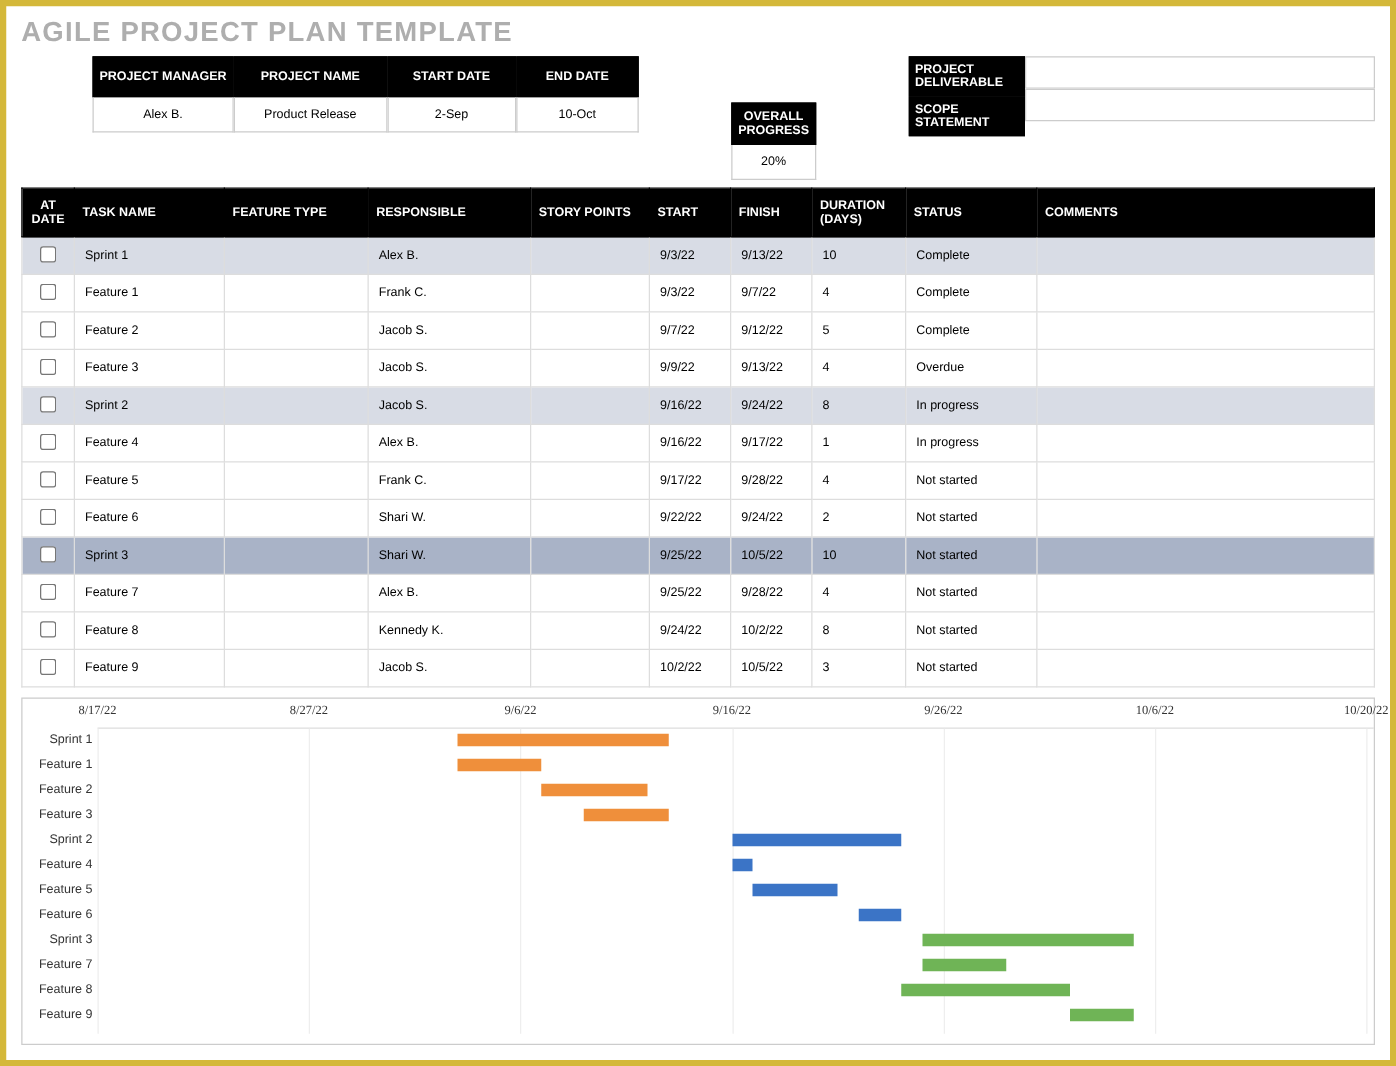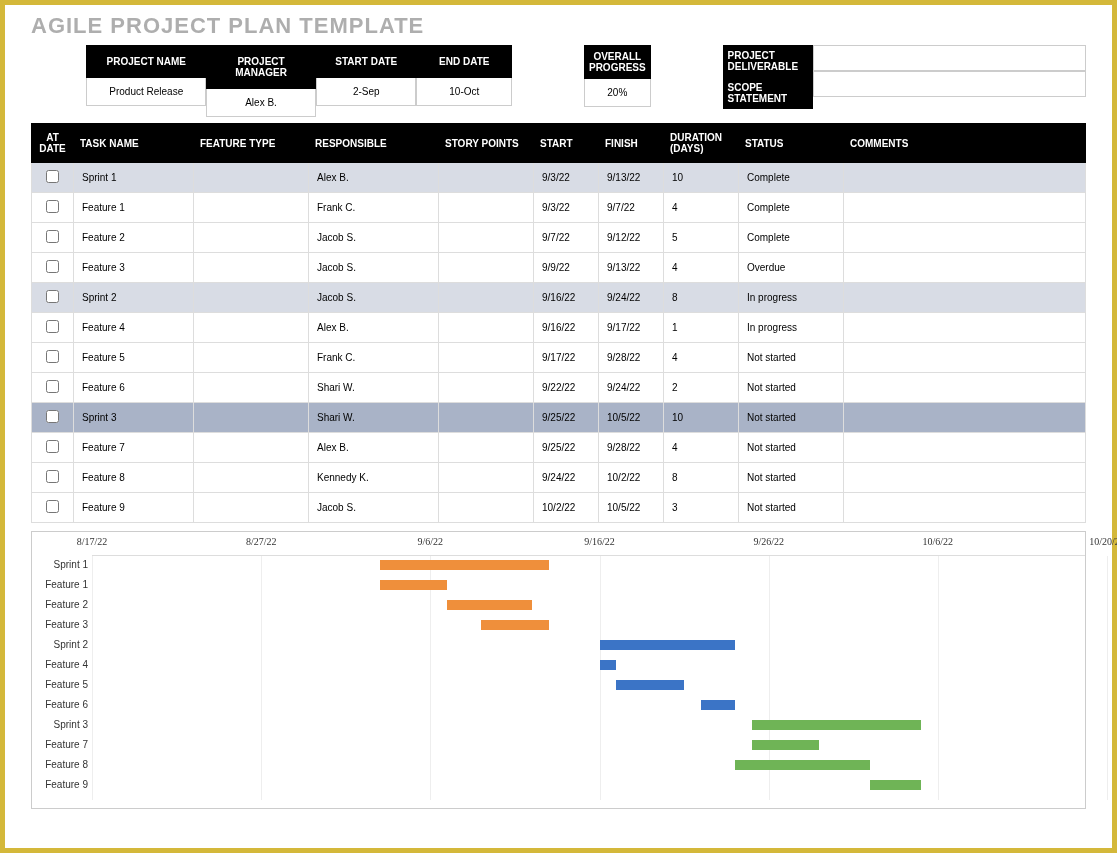--- a/index.html
+++ b/index.html
@@ -1,17 +1,17 @@
 <!DOCTYPE html>
 <html><head>
 <meta charset="utf-8">
 <style>
 * { box-sizing: border-box; margin: 0; padding: 0; }
 body { font-family: Arial, sans-serif; font-size: 11px; background: #fff; }
-.page { border: 5px solid #d4b83a; width: 1117px; height: 853px; padding: 8px 26px; }
+.page { border: 5px solid #d4b83a; width: 1117px; height: 853px; padding: 8px 12px; }
 .title { font-family: Arial, sans-serif; font-weight: bold; font-size: 22px; color: #aeaeae; letter-spacing: 1px; margin-bottom: 6px; }
 .hdr-row { display: flex; gap: 0; margin-bottom: 6px; }
 .hdr-block { display: flex; flex-direction: column; }
 .hdr-black { background: #000; color: #fff; font-weight: bold; font-size: 10px; text-align: center; padding: 10px 4px; border: 1px solid #000; }
 .hdr-white { background: #fff; color: #000; font-size: 10px; text-align: center; padding: 8px 4px; border: 1px solid #ccc; border-top: none; }
 .spacer { width: 75px; }
 table.task { width: 100%; border-collapse: collapse; }
 table.task th { background: #000; color: #fff; font-weight: bold; font-size: 10px; padding: 8px 6px; text-align: left; border: 1px solid #000; vertical-align: middle; }
 table.task th:first-child { text-align: center; width: 42px; }
 table.task td { border: 1px solid #ddd; padding: 6px 8px; font-size: 10px; height: 30px; }
@@ -32,39 +32,39 @@
 .gantt-vline { position: absolute; top: 0; bottom: 0; width: 1px; background: #eee; }
 </style>
 </head>
 <body>
 
 <div class="page">
   <div class="title">AGILE PROJECT PLAN TEMPLATE</div>
 
   <div class="hdr-row">
     <div style="width:58px"></div>
+    <div class="hdr-block" style="width:115px">
+      <div class="hdr-black">PROJECT MANAGER</div>
+      <div class="hdr-white">Alex B.</div>
+    </div>
     <div class="hdr-block" style="width:125px">
       <div class="hdr-black">PROJECT NAME</div>
       <div class="hdr-white">Product Release</div>
     </div>
-    <div class="hdr-block" style="width:115px">
-      <div class="hdr-black">PROJECT MANAGER</div>
-      <div class="hdr-white">Alex B.</div>
-    </div>
     <div class="hdr-block" style="width:105px">
       <div class="hdr-black">START DATE</div>
       <div class="hdr-white">2-Sep</div>
     </div>
     <div class="hdr-block" style="width:100px">
       <div class="hdr-black">END DATE</div>
       <div class="hdr-white">10-Oct</div>
     </div>
     <div class="spacer"></div>
     <div class="hdr-block" style="width:70px">
-      <div class="hdr-black" style="padding:5px 2px;">OVERALL PROGRESS</div>
+      <div class="hdr-black" style="padding:5px 2px;margin-top:37px;">OVERALL PROGRESS</div>
       <div class="hdr-white">20%</div>
     </div>
     <div class="spacer"></div>
     <div class="hdr-block" style="width:95px">
       <div class="hdr-black" style="padding:4px 4px; text-align:left;">PROJECT DELIVERABLE</div>
       <div class="hdr-black" style="padding:4px 4px; text-align:left;">SCOPE STATEMENT</div>
     </div>
     <div class="hdr-block" style="width:285px">
       <div class="hdr-white" style="border:1px solid #ccc; height:26px;"></div>
       <div class="hdr-white" style="border:1px solid #ccc; height:26px;"></div>

